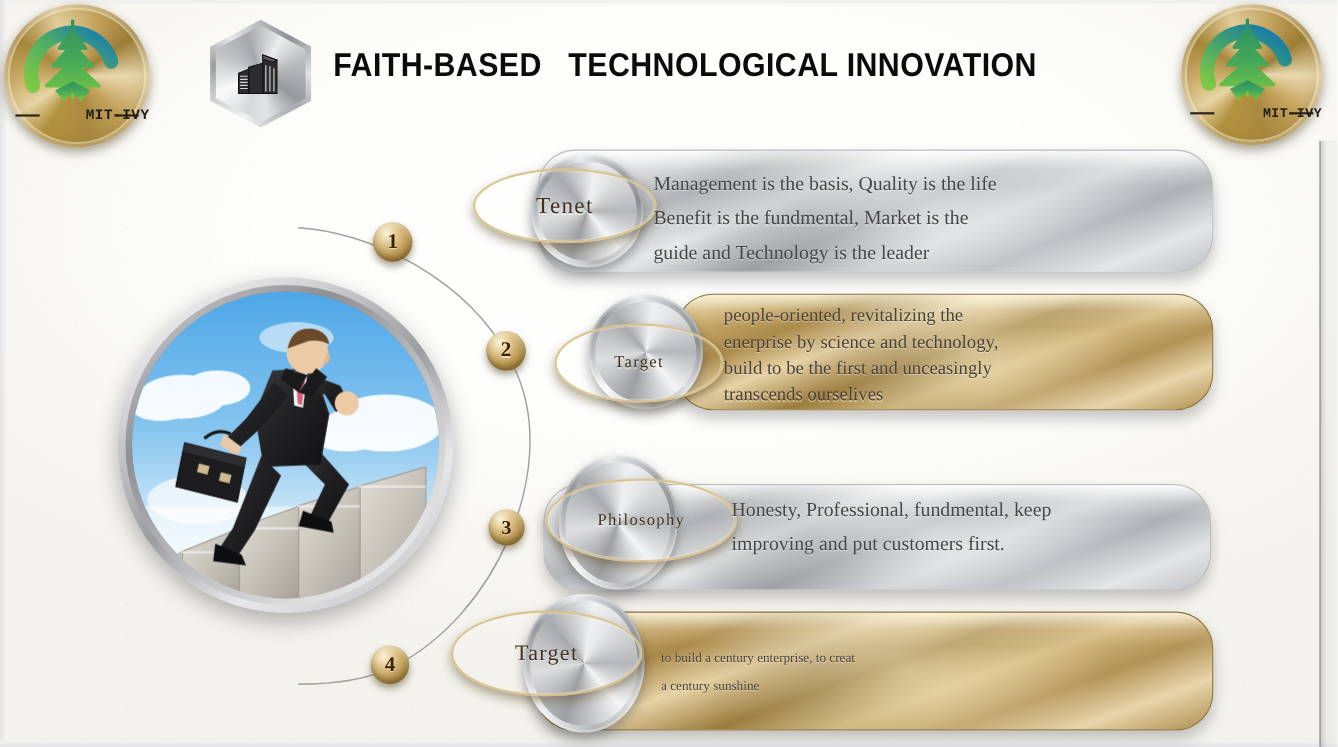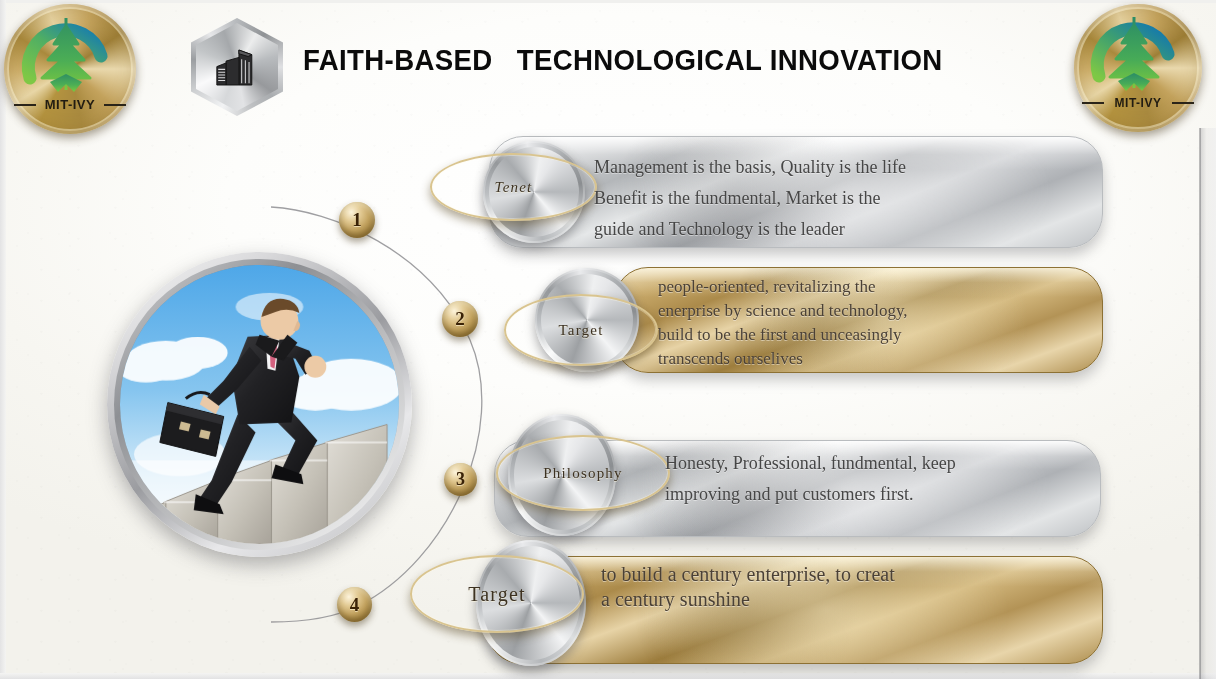--- a/index.html
+++ b/index.html
@@ -38,22 +38,22 @@
       conic-gradient(from 210deg,
         #b4933f 0deg,#e8d6a6 28deg,#cdae6a 58deg,#a9893c 92deg,#e6d2a0 130deg,
         #c6a55f 170deg,#9e7f37 205deg,#e9d8ac 240deg,#c3a25c 280deg,#a98a3f 318deg,#b4933f 360deg);
     box-shadow:inset 0 0 0 3px rgba(255,255,255,.22),
                inset 0 0 18px rgba(120,90,30,.35),
                0 4px 10px rgba(60,45,15,.45);
   }
   .logo .rim{position:absolute;inset:3px;border-radius:50%;border:2px solid rgba(255,248,222,.45);}
   .logo svg{position:absolute;inset:0;width:100%;height:100%;}
   .logo .word{
-    position:absolute;left:0;right:0;bottom:17%;text-align:center;
-    font-family:Liberation Sans, sans-serif;font-weight:bold;color:#211c12;
+    position:absolute;left:0;right:0;bottom:17%;text-align:right;
+    font-family:Liberation Mono, monospace;font-weight:bold;color:#211c12;
     letter-spacing:.5px;
   }
   .logo .dash{position:absolute;height:2px;background:#2a2419;bottom:calc(17% + 0.38em);}
 
   
   .hexbadge{position:absolute;}
   .hexbadge .hex{
     position:absolute;inset:0;
     clip-path:polygon(50% 0%,100% 25%,100% 75%,50% 100%,0% 75%,0% 25%);
     background:
@@ -343,21 +343,21 @@
     </div>
   </div>
 
   <div class="row">
     <div class="numsphere" style="left:339px;top:202px;width:36px;height:36px;font-size:19px;">1</div>
     <div class="bar silver" style="left:489px;top:136px;width:612px;height:110px;"></div>
     <div class="scircle" style="left:483px;top:141px;width:102px;height:102px;">
       <div class="sc-in"></div>
     </div>
     <div class="gellipse" style="left:430px;top:153px;width:163px;height:64px;">
-      <span style="font-size:15px;font-style:italic;">Tenet</span>
+      <span style="font-size:21px;">Tenet</span>
     </div>
     <div class="bar-text" style="left:594px;top:152px;width:470px;font-size:18px;line-height:31px;">Management is the basis, Quality is the life
 Benefit is the fundmental, Market is the
 guide and Technology is the leader</div>
   </div>
 
   <div class="row">
     <div class="numsphere" style="left:442px;top:301px;width:36px;height:36px;font-size:19px;">2</div>
     <div class="bar gold" style="left:614px;top:267px;width:487px;height:104px;"></div>
     <div class="scircle" style="left:535px;top:268px;width:104px;height:104px;">
@@ -387,17 +387,17 @@
 
   <div class="row">
     <div class="numsphere" style="left:337px;top:587px;width:35px;height:35px;font-size:19px;">4</div>
     <div class="bar gold" style="left:487px;top:556px;width:614px;height:106px;"></div>
     <div class="scircle" style="left:476px;top:540px;width:110px;height:126px;">
       <div class="sc-in"></div>
     </div>
     <div class="gellipse" style="left:410px;top:555px;width:170px;height:74px;">
       <span style="font-size:20px;">Target</span>
     </div>
-    <div class="bar-text on-gold" style="left:601px;top:562px;width:440px;font-size:20px;line-height:25px;">to build a century enterprise, to creat
+    <div class="bar-text on-gold" style="left:601px;top:586px;width:440px;font-size:12px;line-height:25px;">to build a century enterprise, to creat
 a century sunshine</div>
   </div>
 
 </div>
 
 </body></html>

